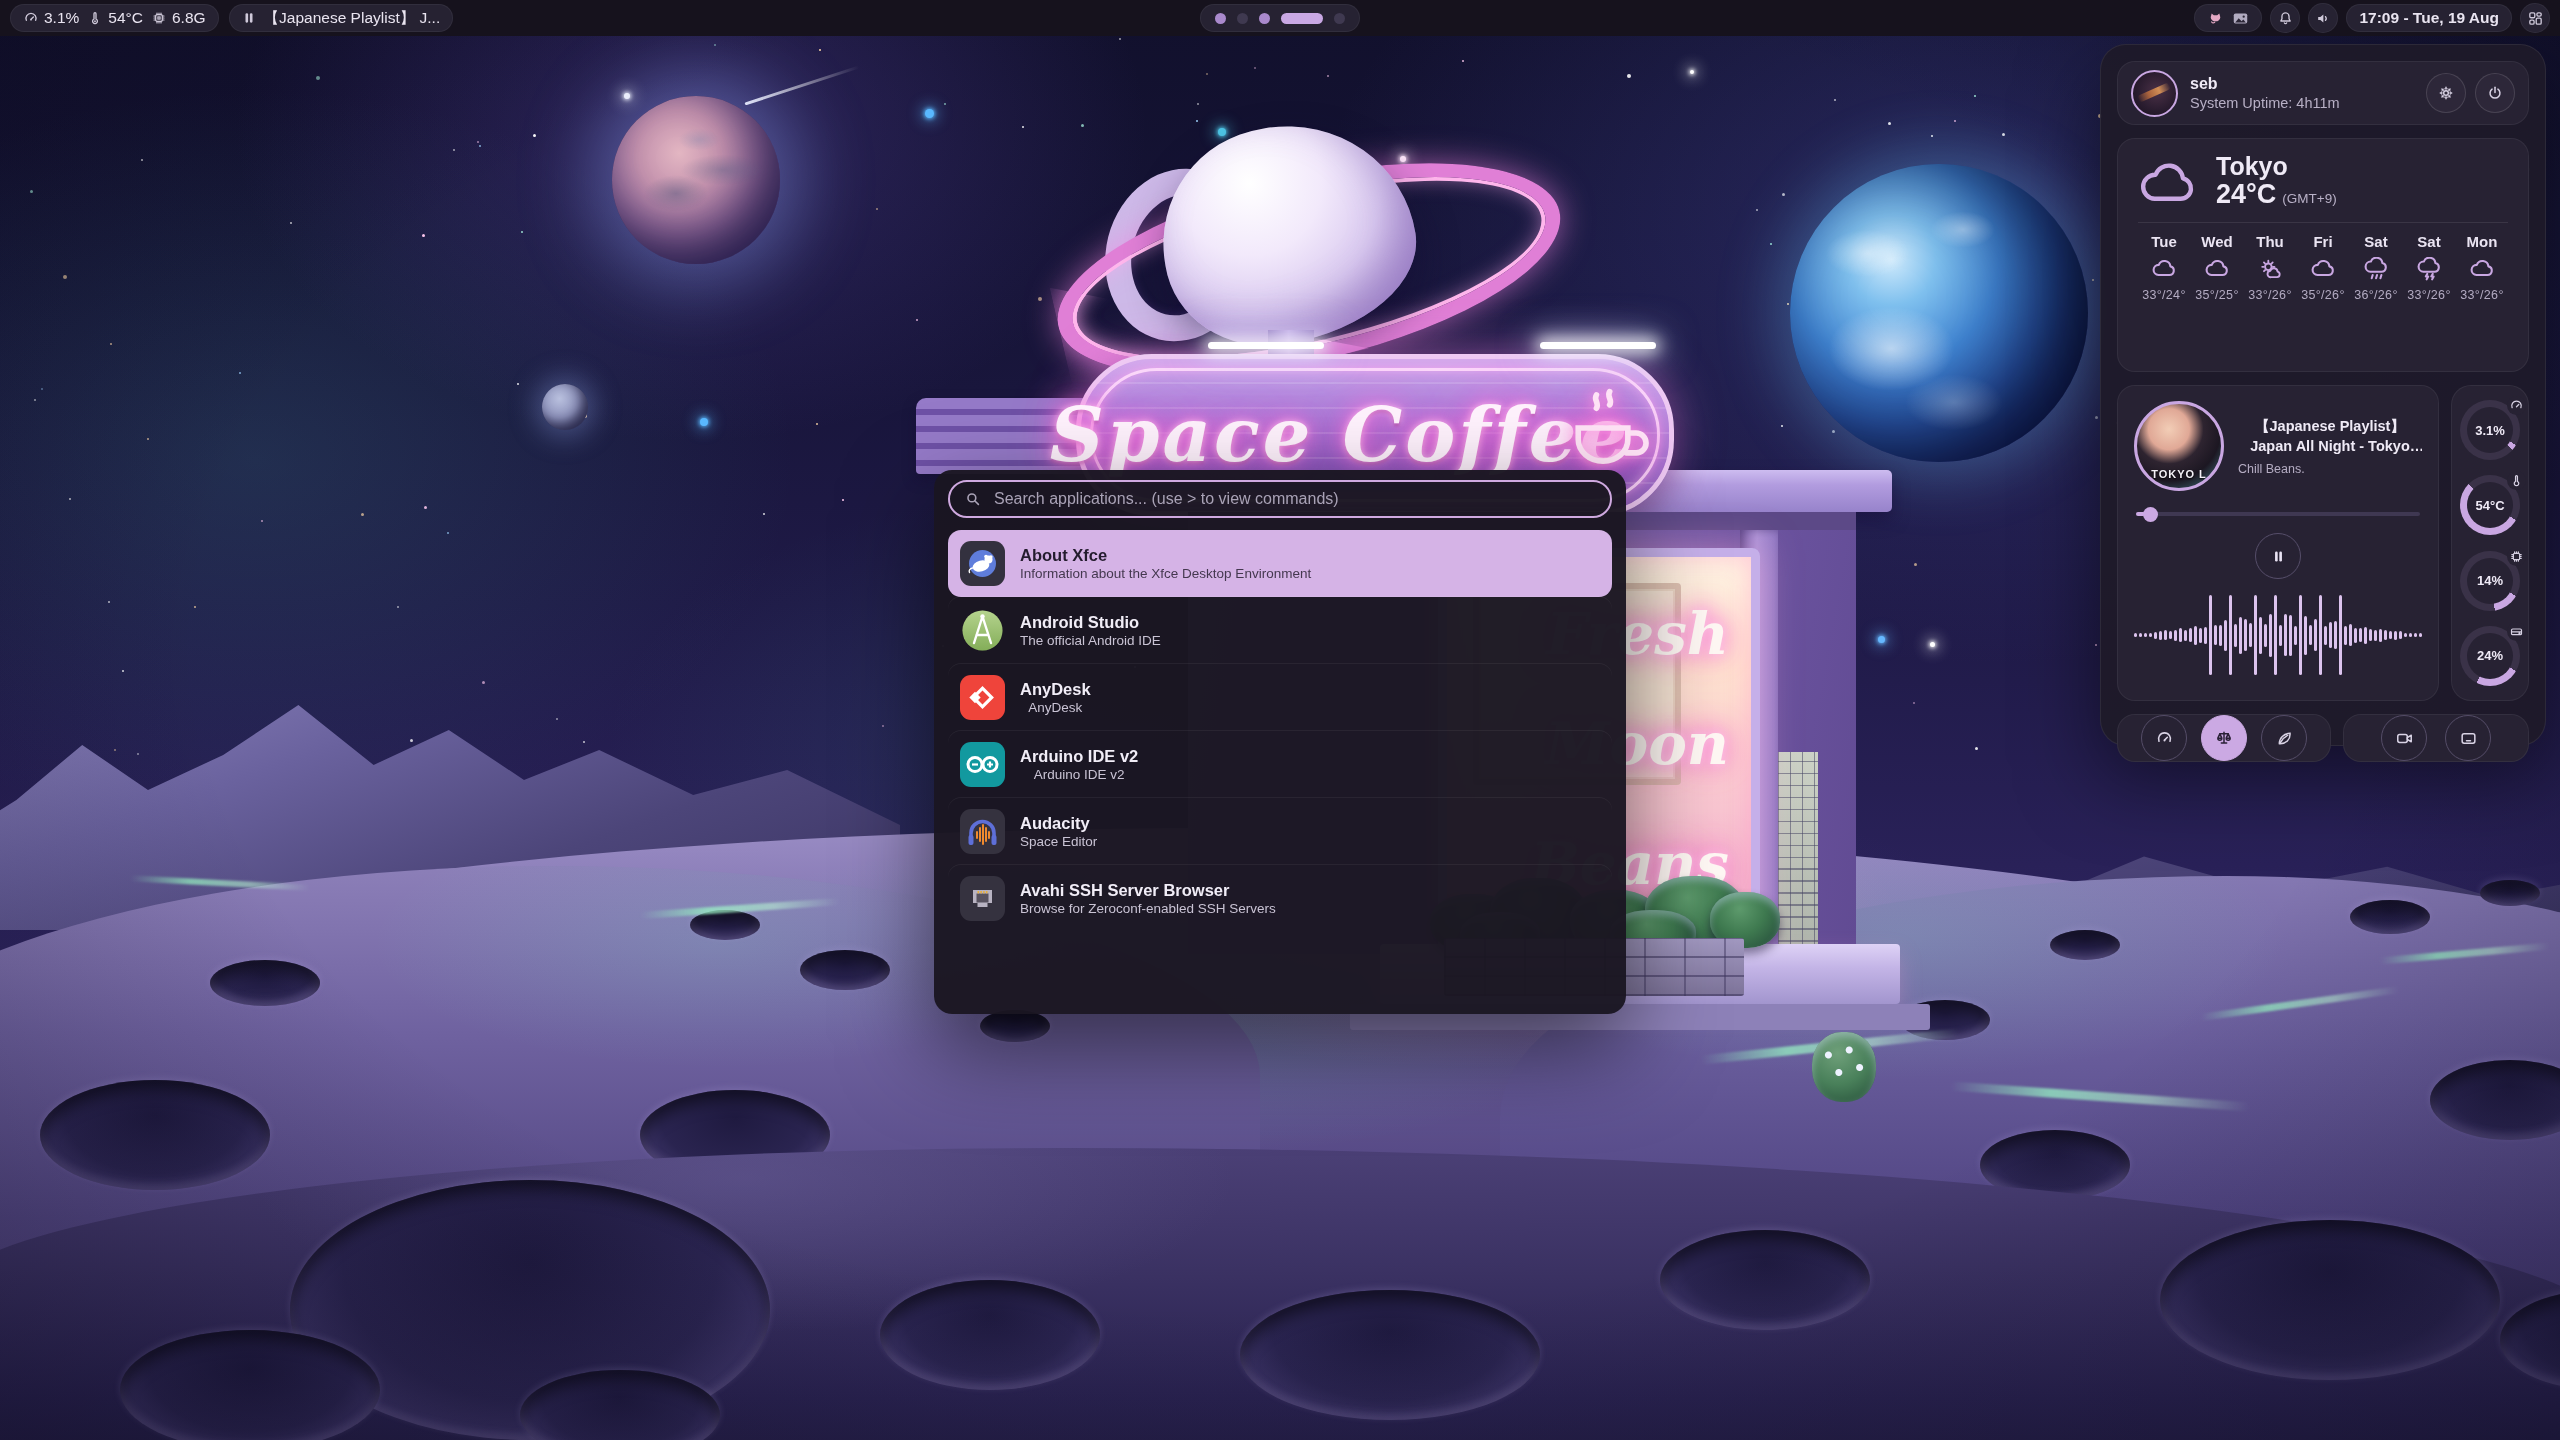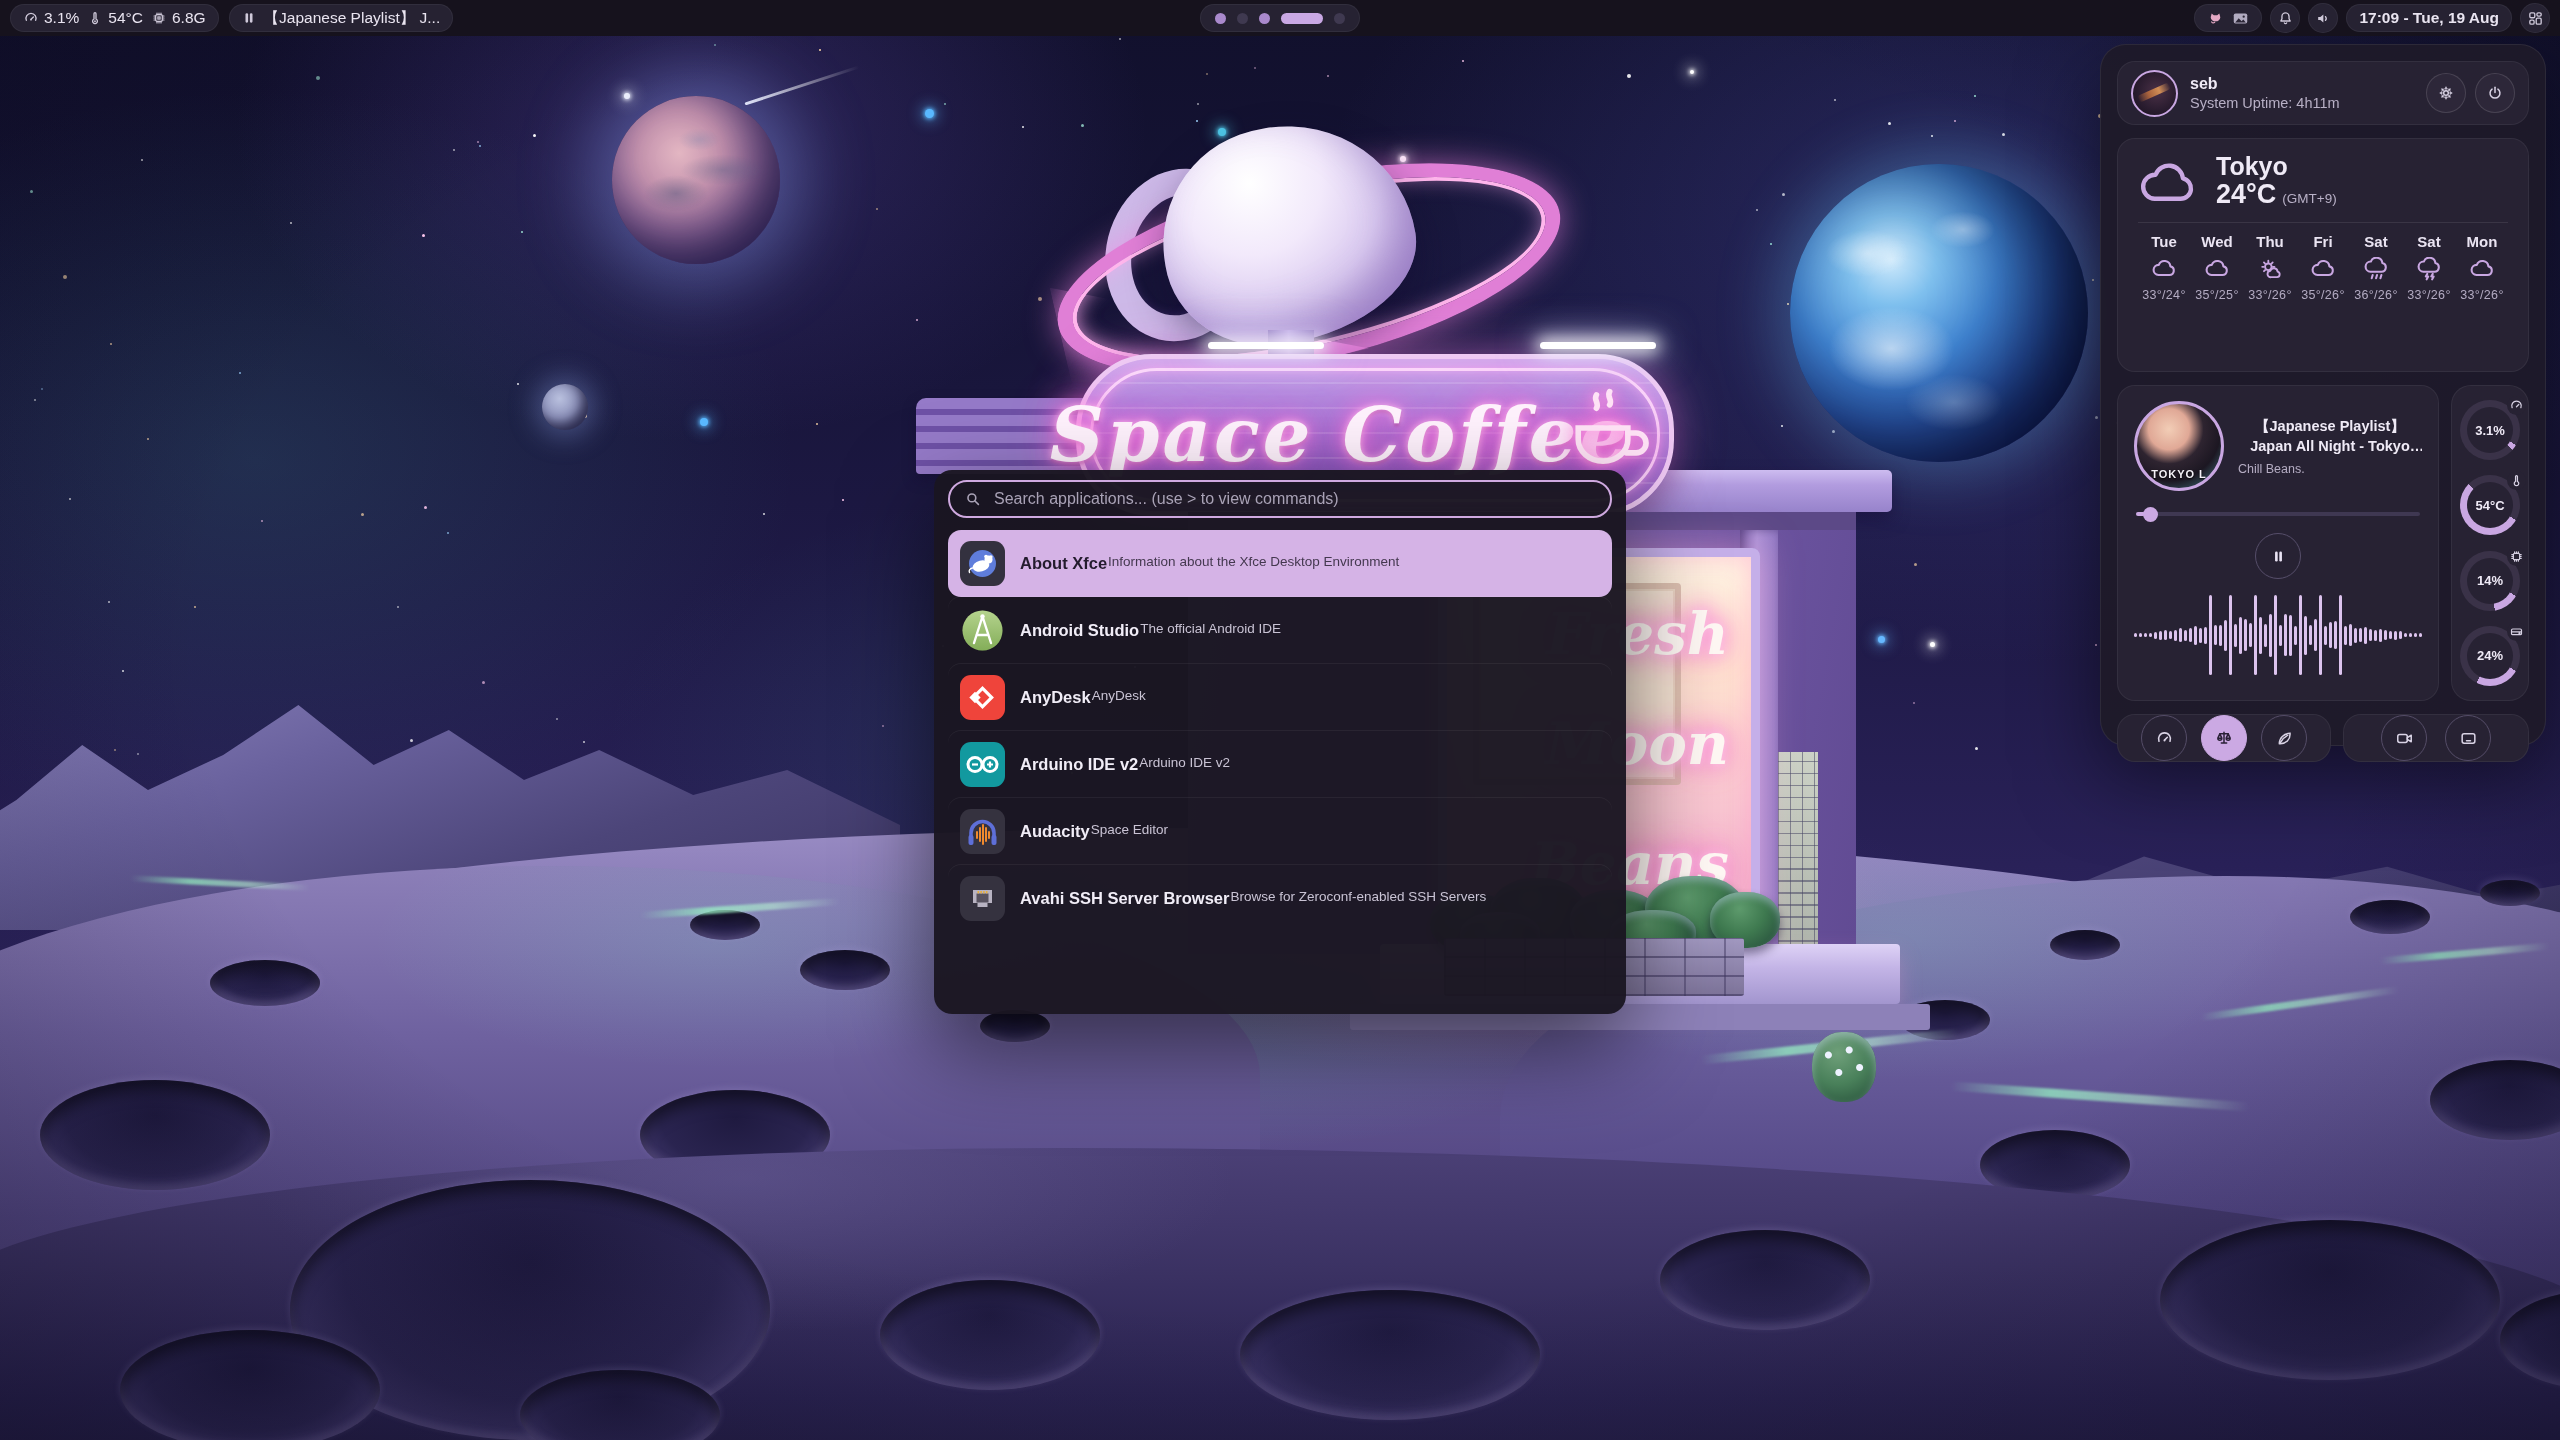--- a/index.html
+++ b/index.html
@@ -167,23 +167,23 @@
   .search{height:38px;border:2px solid #cfa9e0;border-radius:20px;display:flex;align-items:center;gap:10px;
     padding:0 14px;box-sizing:border-box;}
   .search input{flex:1;background:transparent;border:none;outline:none;color:#e8e2f2;font-size:16px;
     font-family:"Liberation Sans",sans-serif;}
   .search input::placeholder{color:#a9a2b6;}
   .app-list{margin-top:12px;}
   .app-row{display:flex;align-items:center;gap:15px;height:67px;padding:0 12px;border-radius:13px;box-sizing:border-box;}
   .app-row + .app-row{box-shadow:0 -1px 0 rgba(255,255,255,.055);}
   .app-row.selected{background:#d5b3e6;box-shadow:none;}
   .app-icon{width:45px;height:45px;border-radius:11px;flex:none;display:flex;align-items:center;justify-content:center;}
-  .app-texts{display:flex;flex-direction:row;gap:1px;min-width:0;}
+  .app-texts{display:flex;flex-direction:column;gap:1px;min-width:0;}
   .app-name{font-size:16.5px;font-weight:700;color:#f1edf7;}
-  .app-desc{font-size:13.5px;color:#c9c3d4;}
+  .app-desc{font-size:13.5px;color:#c9c3d4;text-align:center;}
   .app-row.selected .app-name{color:#241c2e;}
   .app-row.selected .app-desc{color:#44384f;}
   .ic-dark{background:#35323f;}
 
   
   .panel{position:absolute;left:2100px;top:44px;width:446px;height:702px;z-index:30;box-sizing:border-box;
     background:rgba(30,26,41,.97);border:1px solid rgba(255,255,255,.07);border-radius:26px;padding:16px;
     display:flex;flex-direction:column;gap:13px;box-shadow:0 30px 80px rgba(0,0,0,.5);}
   .card{background:#272233;border:1px solid rgba(255,255,255,.06);border-radius:18px;box-sizing:border-box;}
   .user-card{height:64px;display:flex;align-items:center;gap:12px;padding:0 13px;flex:none;}

